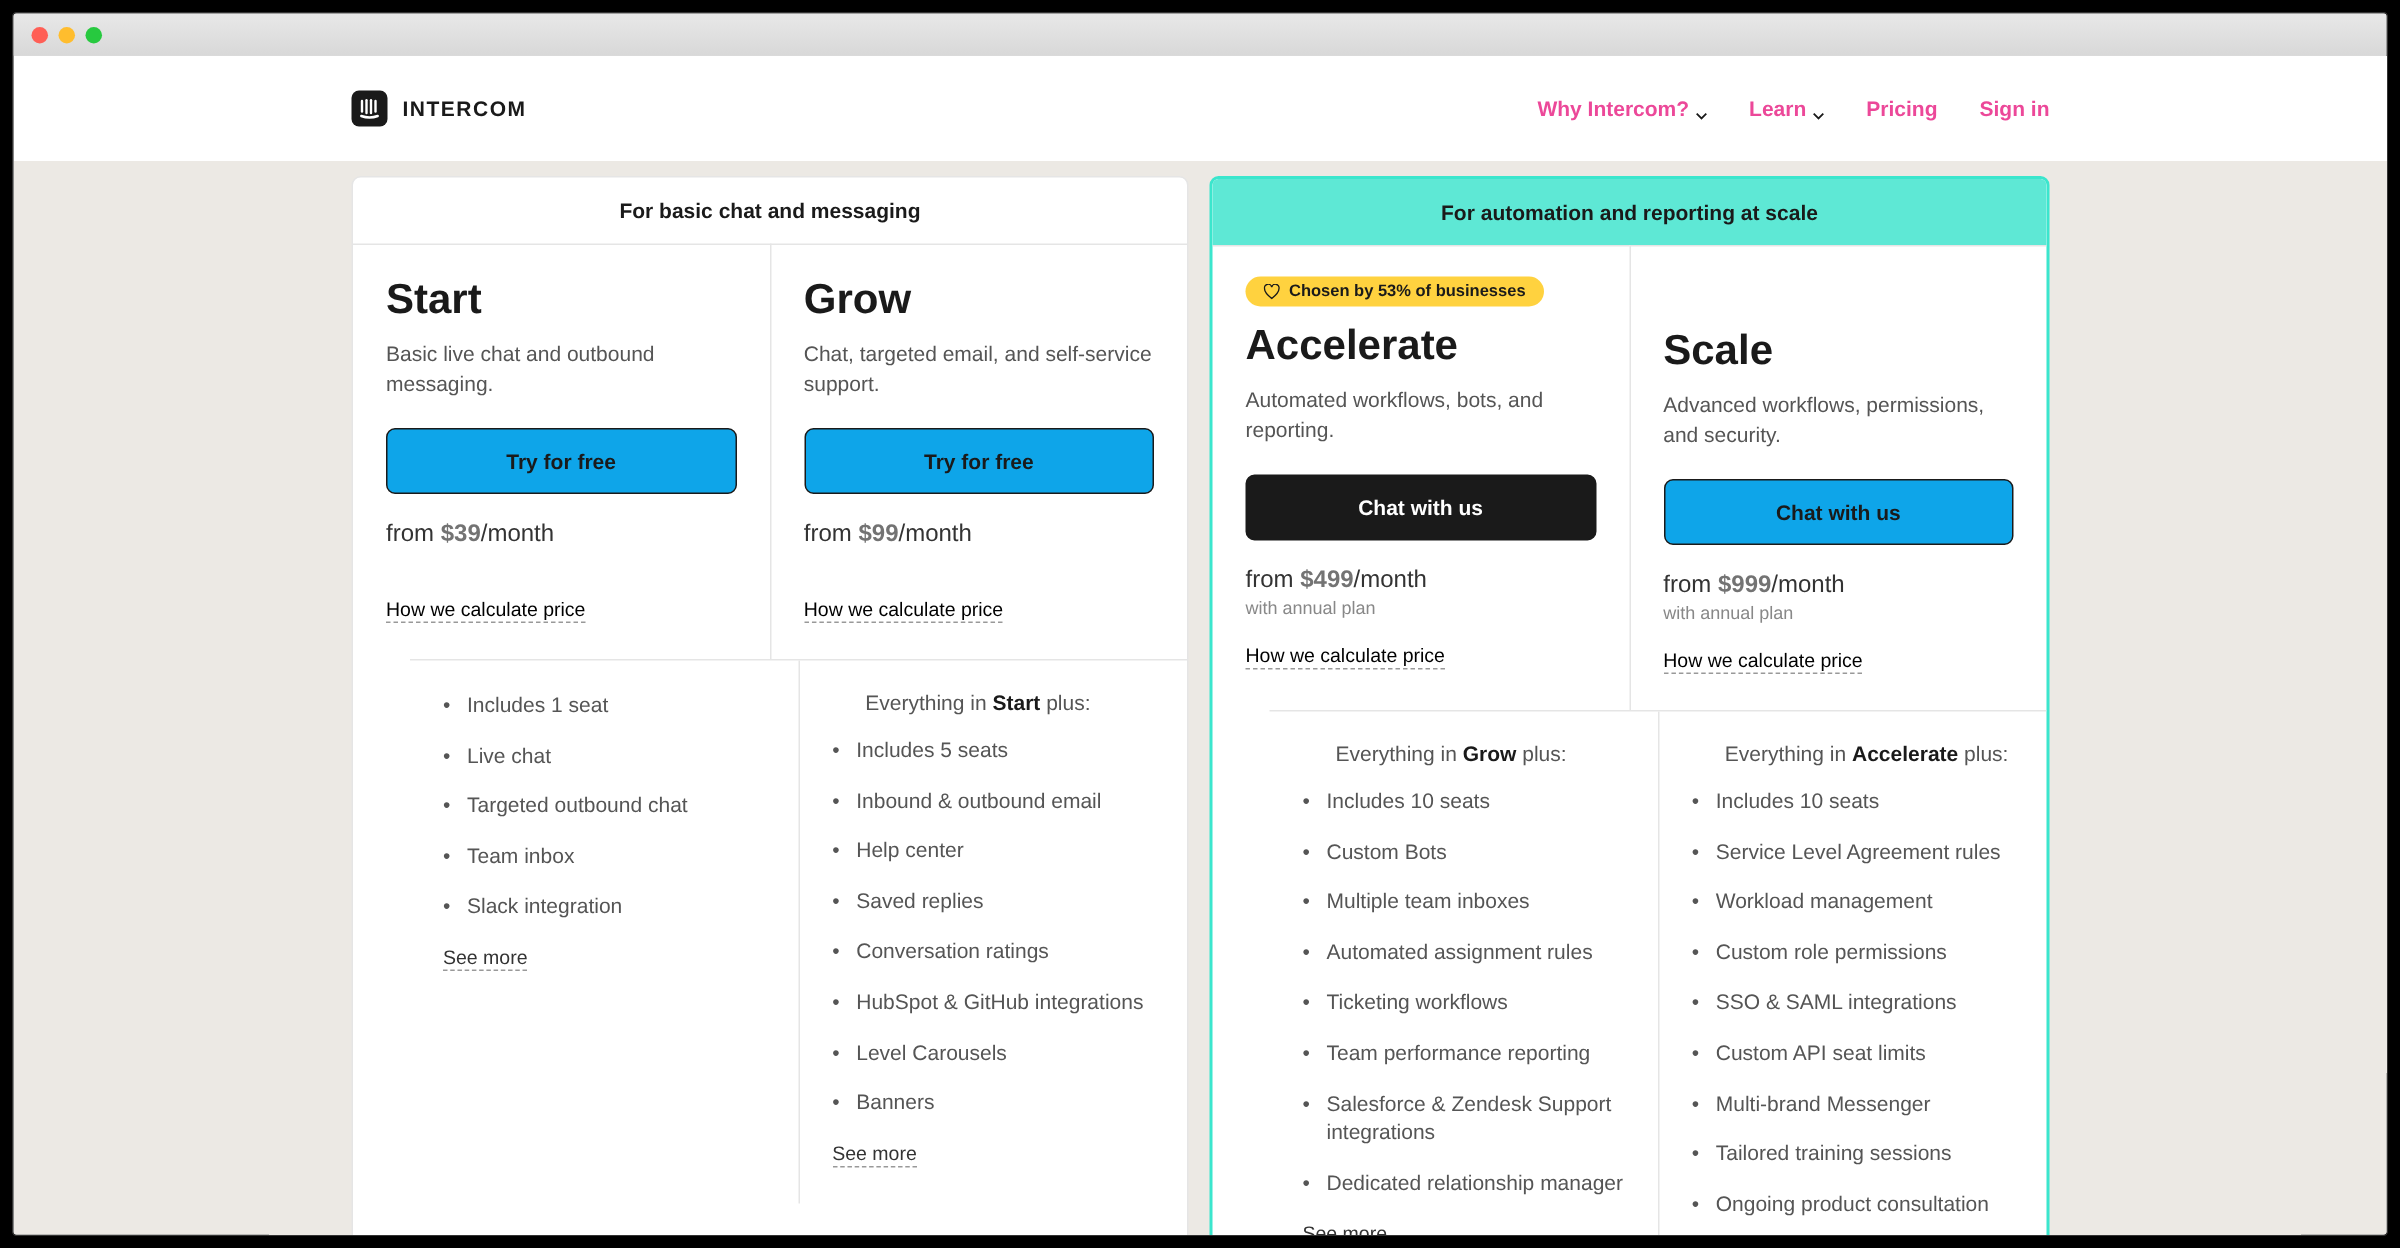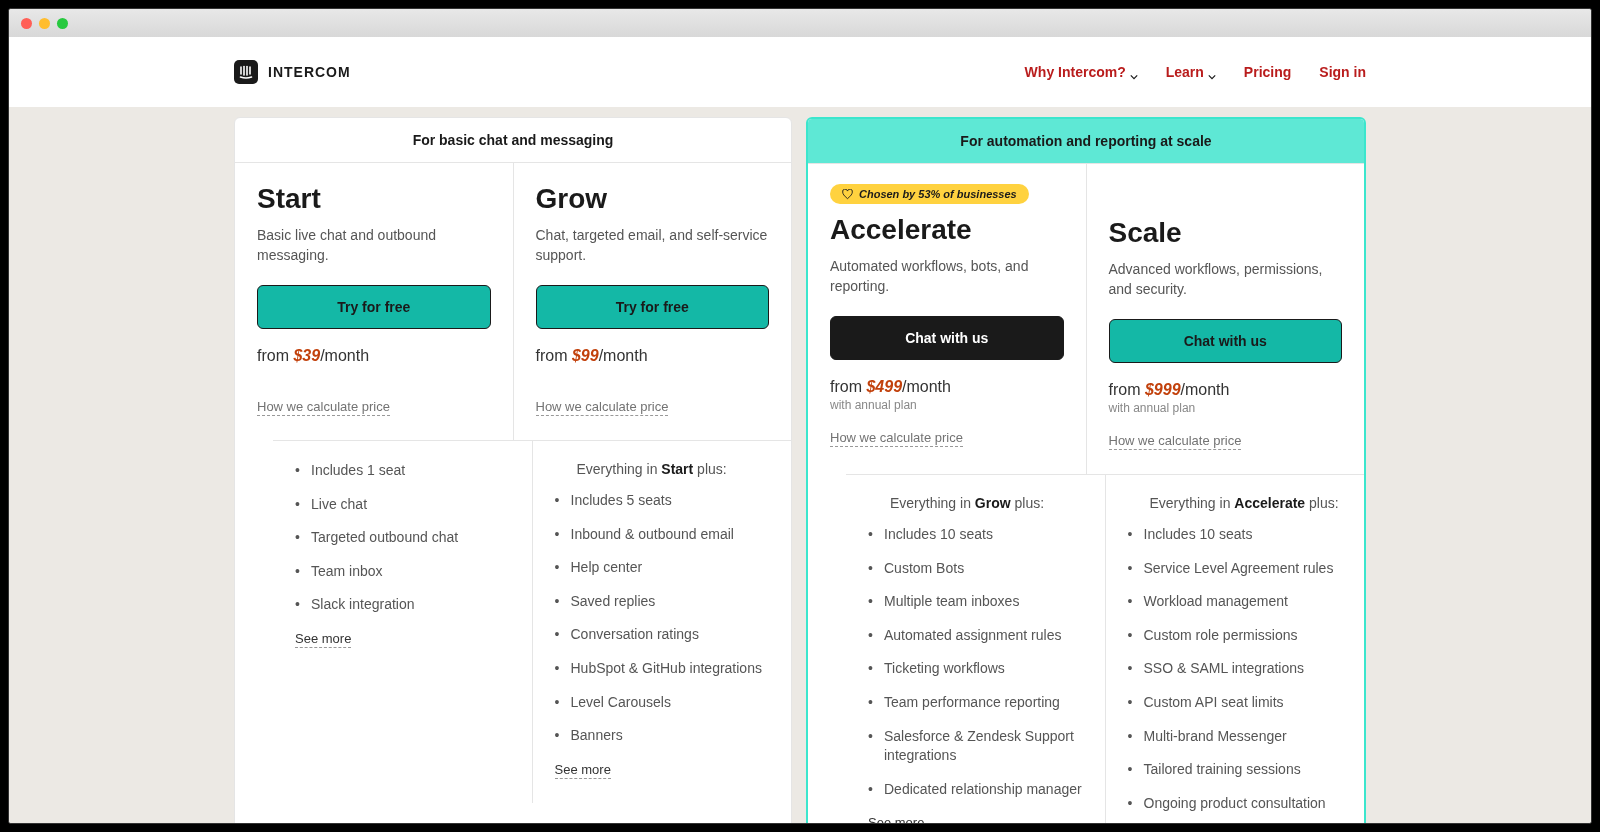--- a/index.html
+++ b/index.html
@@ -9,42 +9,42 @@
 .traffic-light { width: 11px; height: 11px; border-radius: 50%; }
 .tl-red { background: #ff5f56; } .tl-yellow { background: #ffbd2e; } .tl-green { background: #27c93f; }
 .viewport { flex: 1; background: #ece9e4; overflow: auto; }
 .header { background: #fff; height: 70px; display: flex; align-items: center; justify-content: space-between; padding: 0 0 0 0; }
 .header-inner { max-width: 1180px; margin: 0 auto; width: 100%; display: flex; align-items: center; justify-content: space-between; padding: 0 24px; }
 .logo { display: flex; align-items: center; gap: 10px; }
 .logo-mark { width: 24px; height: 24px; background: #1a1a1a; border-radius: 5px; display: flex; align-items: center; justify-content: center; }
 .logo-mark svg { width: 16px; height: 16px; }
 .logo-text { font-weight: 700; font-size: 14px; letter-spacing: 1px; color: #1a1a1a; }
 .nav { display: flex; gap: 28px; align-items: center; }
-.nav-item { font-size: 14px; font-weight: 600; color: #b91c1c; cursor: pointer; display: flex; align-items: center; gap: 4px; }
+.nav-item { font-size: 14px; font-weight: 600; color: #ec4899; cursor: pointer; display: flex; align-items: center; gap: 4px; }
 .chev { width: 8px; height: 8px; display: inline-block; }
 .pricing-section { max-width: 1180px; margin: 0 auto; padding: 10px 24px 30px; }
 .groups { display: flex; gap: 14px; }
 .group { flex: 1; border-radius: 6px; overflow: hidden; background: #fff; border: 1px solid #e5e5e5; }
 .group.highlight { border: 2px solid #3be6cd; }
 .group-header { text-align: center; font-size: 14px; font-weight: 700; padding: 14px; color: #1a1a1a; }
 .group.highlight .group-header { background: #5ee8d5; }
 .plans-row { display: flex; }
 .plan { flex: 1; padding: 20px 22px 24px; border-top: 1px solid #e5e5e5; }
 .plan + .plan { border-left: 1px solid #e5e5e5; }
-.badge { display: inline-flex; align-items: center; gap: 6px; background: #ffd23f; border-radius: 999px; padding: 4px 12px; font-size: 11px; font-weight: 700; color: #1a1a1a; margin-bottom: 10px; font-style: italic; }
+.badge { display: inline-flex; align-items: center; gap: 6px; background: #ffd23f; border-radius: 999px; padding: 4px 12px; font-size: 11px; font-weight: 700; color: #1a1a1a; margin-bottom: 10px; }
 .badge-placeholder { height: 23px; margin-bottom: 10px; visibility: hidden; }
 .group:not(.highlight) .badge-placeholder { display:none; }
 .plan-name { font-size: 28px; font-weight: 800; color: #1a1a1a; margin-bottom: 10px; }
 .plan-desc { font-size: 14px; color: #555; line-height: 1.45; min-height: 42px; margin-bottom: 18px; }
-.cta { display: block; width: 100%; text-align: center; padding: 13px; font-size: 14px; font-weight: 700; border-radius: 6px; border: 1.5px solid #1a1a1a; background: #14b8a6; color: #1a1a1a; cursor: pointer; margin-bottom: 18px; }
+.cta { display: block; width: 100%; text-align: center; padding: 13px; font-size: 14px; font-weight: 700; border-radius: 6px; border: 1.5px solid #1a1a1a; background: #0ea5e9; color: #1a1a1a; cursor: pointer; margin-bottom: 18px; }
 .cta.dark { background: #1a1a1a; color: #fff; }
 .price { font-size: 16px; color: #333; margin-bottom: 2px; }
-.price .amount { font-weight: 800; color: #c2410c; font-style: italic; }
+.price .amount { font-weight: 800; color: #737373; }
 .price-note { font-size: 12px; color: #888; margin-bottom: 14px; min-height: 16px; }
-.calc-link { font-size: 13px; color: #737373; border-bottom: 1px dashed #999; display: inline-block; cursor: pointer; padding-bottom: 1px; }
+.calc-link { font-size: 13px; color: #000000; border-bottom: 1px dashed #999; display: inline-block; cursor: pointer; padding-bottom: 1px; }
 .features-row { display: flex; border-top: 1px solid #e5e5e5; margin-left: 38px; }
 .features-col { flex: 1; padding: 20px 22px 24px; }
 .features-col + .features-col { border-left: 1px solid #e5e5e5; }
 .feat-intro { font-size: 14px; color: #555; margin-bottom: 14px; padding-left: 22px; }
 .feat-intro b { color: #1a1a1a; font-weight: 700; }
 .feat-list { list-style: none; }
 .feat-list li { position: relative; padding-left: 16px; font-size: 14px; color: #555; line-height: 1.4; margin-bottom: 14px; }
 .feat-list li::before { content: "•"; position: absolute; left: 0; color: #555; }
 .see-more { font-size: 13px; color: #333; border-bottom: 1px dashed #999; display: inline-block; cursor: pointer; margin-top: 2px; padding-bottom: 1px; }
 .heart-icon { width: 11px; height: 11px; }

